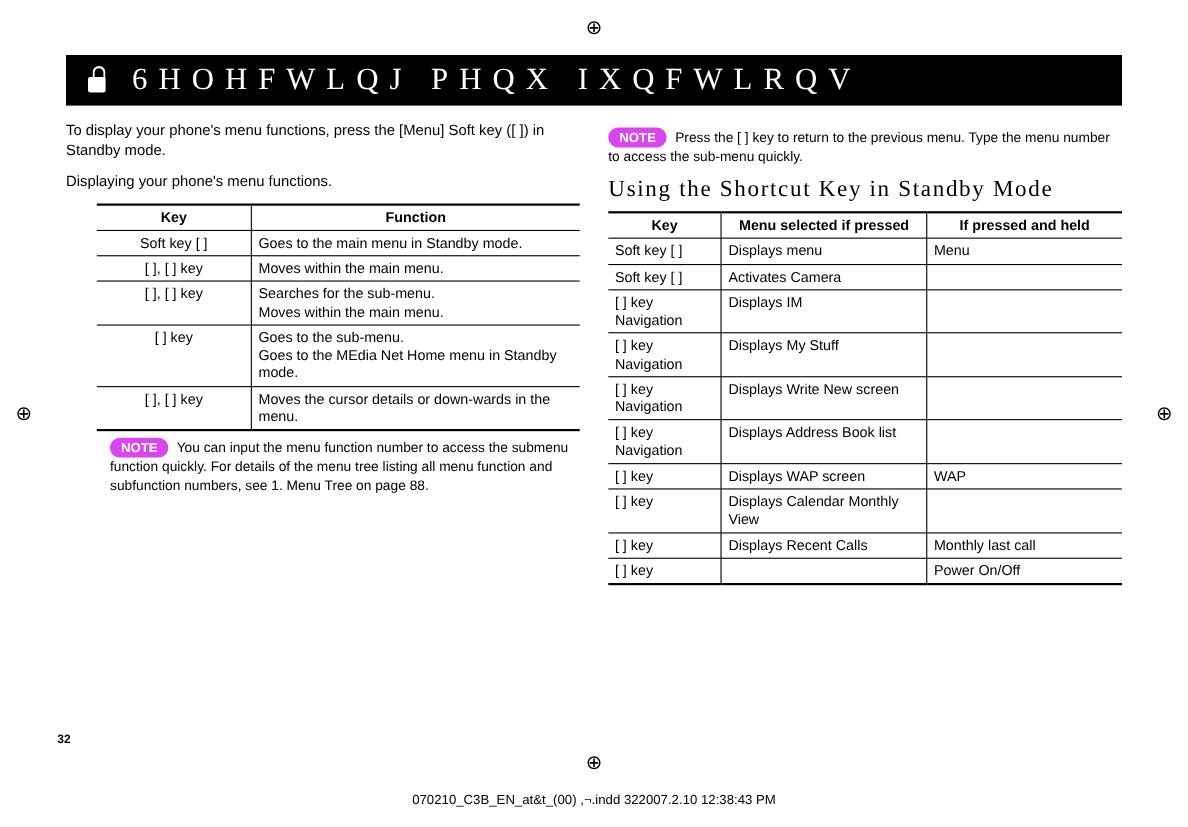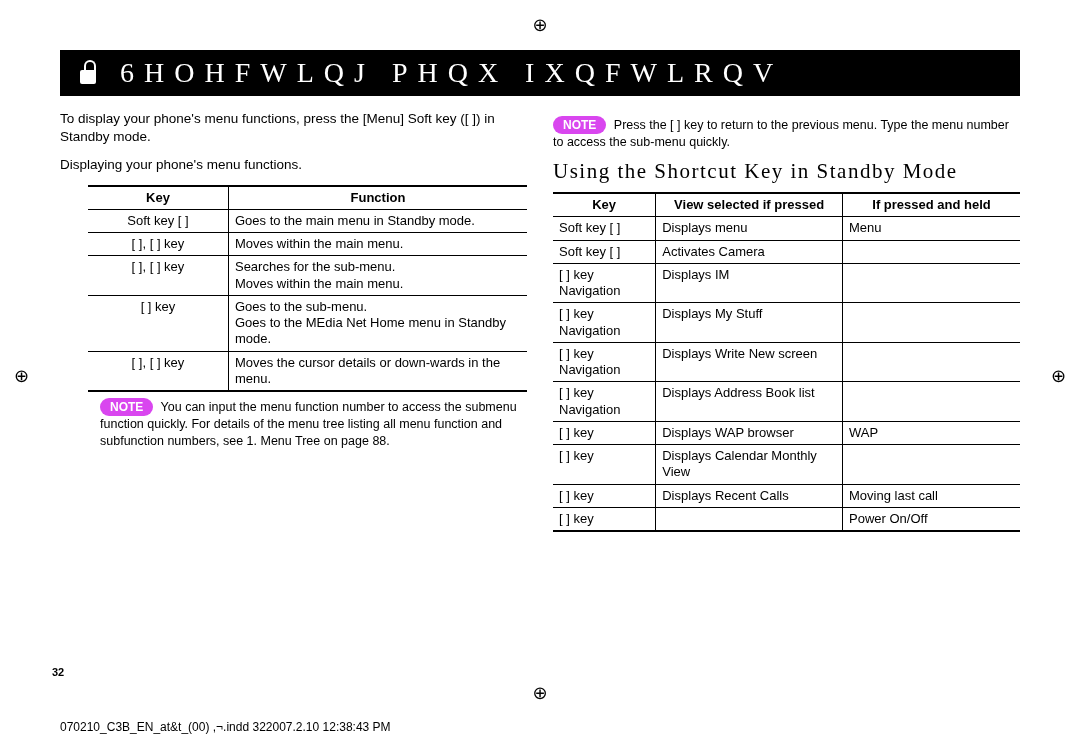--- a/index.html
+++ b/index.html
@@ -149,21 +149,21 @@
     bottom: 74px;
     font-weight: bold;
     font-size: 11px;
   }
   .footer {
     position: absolute;
     bottom: 18px;
     left: 60px;
     right: 60px;
     display: flex;
-    justify-content: flex-start;
+    justify-content: center;
     font-size: 12px;
   }
   .t1 td:first-child { width: 32%; text-align: center; }
   .t2 td:nth-child(1) { width: 22%; }
   .t2 td:nth-child(2) { width: 40%; }
 </style>
 </head>
 <body>
 
 <div class="page">
@@ -223,21 +223,21 @@
       <div class="note-line">
         <span class="note-badge">NOTE</span><span> Press the [  ] key to return to the previous menu. Type the menu number to access the sub-menu quickly.</span>
       </div>
 
       <h3 class="subhead">Using the Shortcut Key in Standby Mode</h3>
 
       <table class="t2">
         <tbody>
             <tr>
           <th>Key</th>
-          <th>View selected if pressed</th>
+          <th>Menu selected if pressed</th>
           <th>If pressed and held</th>
         </tr>
         <tr>
               <td>Soft key [  ]</td>
               <td>Displays menu</td>
               <td>Menu</td>
             </tr>
         <tr>
               <td>Soft key [  ]</td>
               <td>Activates Camera</td>
@@ -258,32 +258,32 @@
               <td>Displays Write New screen</td>
               <td></td>
             </tr>
         <tr>
               <td>[  ] key Navigation</td>
               <td>Displays Address Book list</td>
               <td></td>
             </tr>
         <tr>
               <td>[    ] key</td>
-              <td>Displays WAP browser</td>
+              <td>Displays WAP screen</td>
               <td>WAP</td>
             </tr>
         <tr>
               <td>[  ] key</td>
               <td>Displays Calendar Monthly View</td>
               <td></td>
             </tr>
         <tr>
               <td>[  ] key</td>
               <td>Displays Recent Calls</td>
-              <td>Moving last call</td>
+              <td>Monthly last call</td>
             </tr>
         <tr>
               <td>[  ] key</td>
               <td></td>
               <td>Power On/Off</td>
             </tr>
       </tbody>
         </table>
     </div>
   </div>

